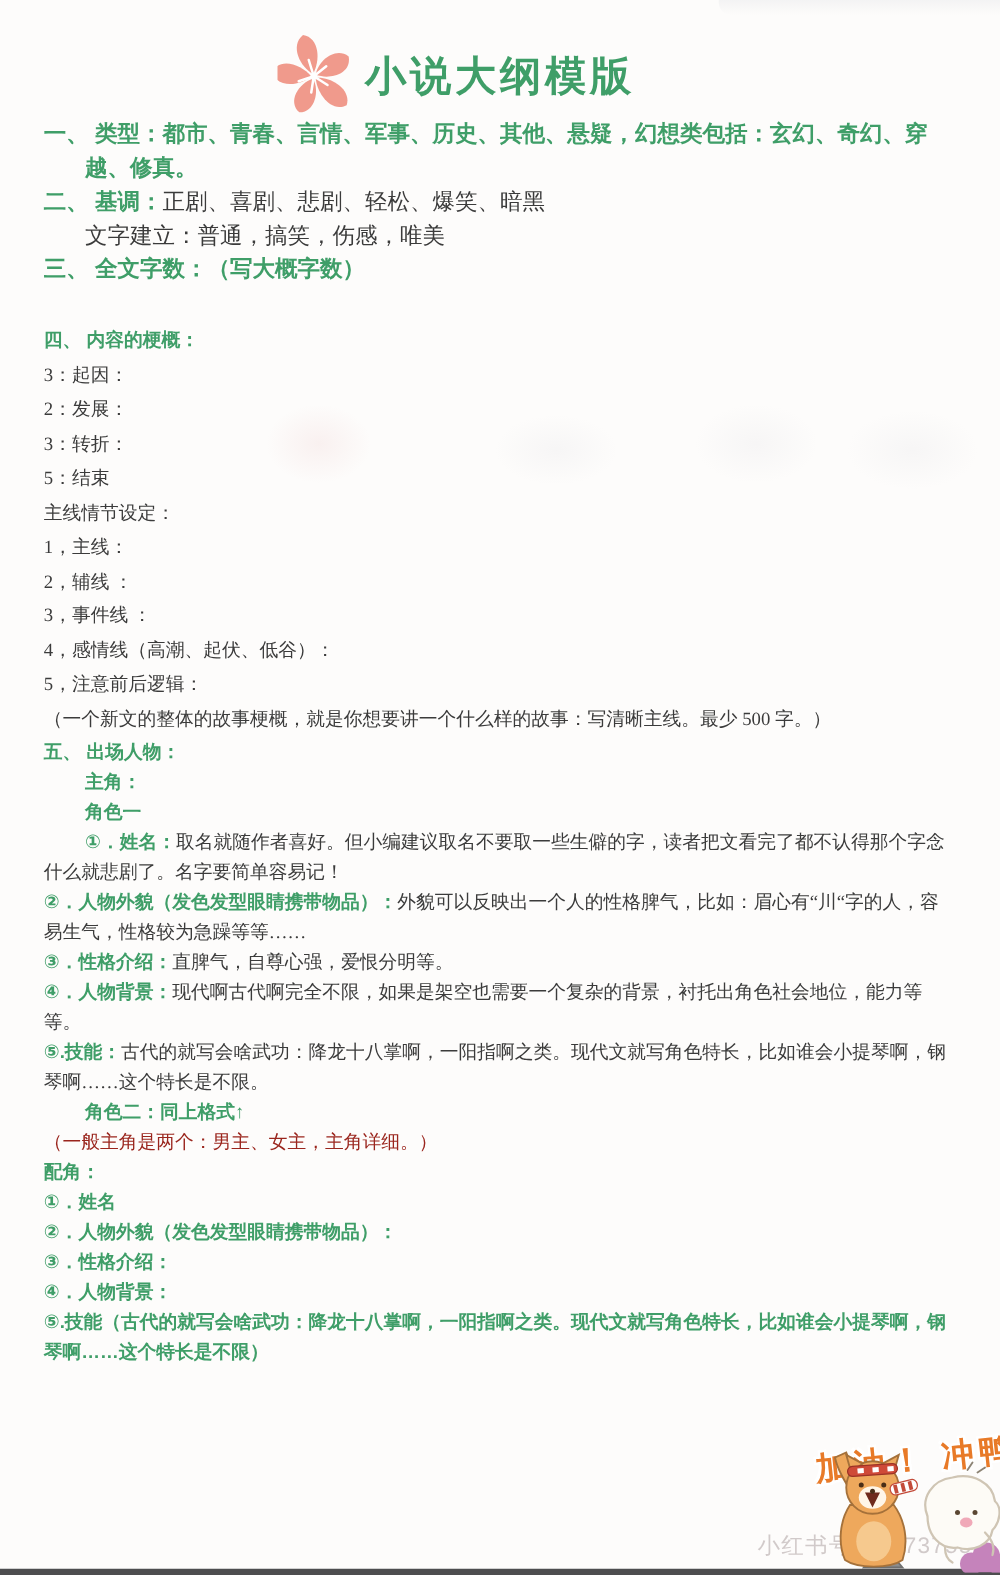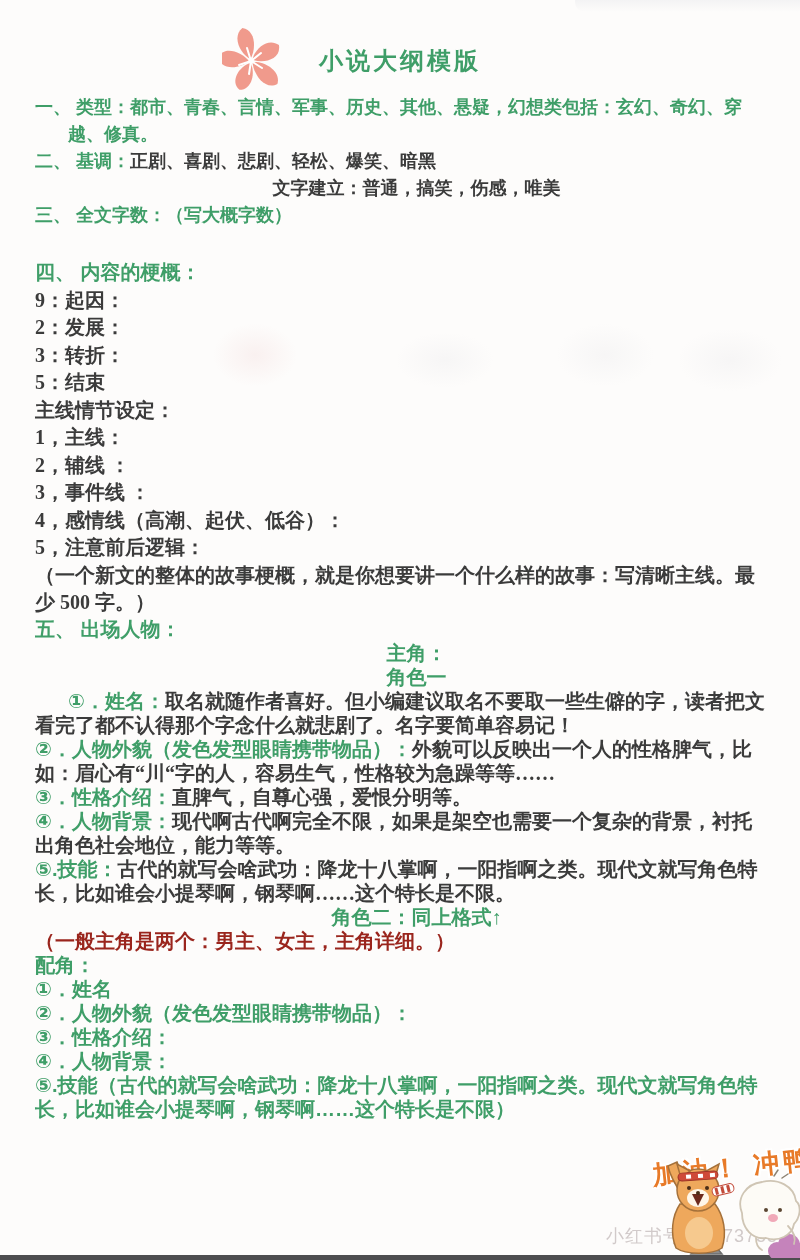--- a/index.html
+++ b/index.html
@@ -21,36 +21,36 @@
       radial-gradient(70px 40px at 260px 65px, rgba(190,190,200,.10), rgba(190,190,200,0) 70%),
       radial-gradient(70px 45px at 420px 60px, rgba(190,190,200,.10), rgba(190,190,200,0) 70%),
       radial-gradient(75px 45px at 545px 65px, rgba(190,190,200,.10), rgba(190,190,200,0) 70%);
     pointer-events:none;
   }
   
   .header{position:relative;height:88px;}
   .flower{position:absolute;left:222px;top:24px;}
   .page-title{
     margin:0;position:absolute;left:0;top:44px;width:100%;
-    text-align:center;font-size:24px;line-height:34px;
+    text-align:center;font-size:33px;line-height:34px;
     color:var(--green);font-weight:bold;letter-spacing:3px;
     font-family:"Liberation Sans","DejaVu Sans",sans-serif;
   }
   
   .doc{position:relative;padding:6px 35px 0 35px;width:730px;}
-  .line{margin:0;font-size:20px;}
+  .line{margin:0;font-size:15px;}
   .lh-a{line-height:27px;font-size:18px;}
   .lh-b{line-height:27.5px;}
   .lh-c{line-height:24px;}
-  .ind{padding-left:33px;text-align:center;}
+  .ind{padding-left:33px;}
   .hang{padding-left:33px;text-indent:-33px;}
   .fli{text-indent:33px;}
   .seg-g{color:var(--green);font-weight:bold;font-family:"Liberation Sans","DejaVu Sans",sans-serif;}
-  .seg-k{color:var(--ink);font-weight:bold;}
-  .seg-r{color:var(--red);font-weight:bold;font-family:"Liberation Sans","DejaVu Sans",sans-serif;}
+  .seg-k{color:var(--ink);}
+  .seg-r{color:var(--red);font-weight:normal;font-family:"Liberation Sans","DejaVu Sans",sans-serif;}
   
   .cheer-text{
     position:absolute;left:652px;top:1147px;width:220px;
     transform:rotate(-6deg);
     font-family:"Liberation Sans","DejaVu Sans",sans-serif;
     font-weight:bold;font-size:26px;letter-spacing:4px;
     color:var(--cheer);
     text-shadow:-2px -2px 0 #fff,2px -2px 0 #fff,-2px 2px 0 #fff,2px 2px 0 #fff,0 2px 0 #fff,2px 0 0 #fff;
     white-space:nowrap;
   }
@@ -94,21 +94,21 @@
   </svg>
   <h1 class="page-title">小说大纲模版</h1>
 </div>
 
 <div class="doc">
     <p class="line lh-a hang"><span class="seg-g">一、 类型：都市、青春、言情、军事、历史、其他、悬疑，幻想类包括：玄幻、奇幻、穿越、修真。</span></p>
     <p class="line lh-a"><span class="seg-g">二、 基调：</span><span class="seg-k">正剧、喜剧、悲剧、轻松、爆笑、暗黑</span></p>
     <p class="line lh-a ind"><span class="seg-k">文字建立：普通，搞笑，伤感，唯美</span></p>
     <p class="line lh-a"><span class="seg-g">三、 全文字数：（写大概字数）</span></p>
     <p class="line lh-b" style="margin-top: 30px;"><span class="seg-g">四、 内容的梗概：</span></p>
-    <p class="line lh-b"><span class="seg-k">9：起因：</span></p>
+    <p class="line lh-b"><span class="seg-k">3：起因：</span></p>
     <p class="line lh-b"><span class="seg-k">2：发展：</span></p>
     <p class="line lh-b"><span class="seg-k">3：转折：</span></p>
     <p class="line lh-b"><span class="seg-k">5：结束</span></p>
     <p class="line lh-b"><span class="seg-k">主线情节设定：</span></p>
     <p class="line lh-b"><span class="seg-k">1，主线：</span></p>
     <p class="line lh-b"><span class="seg-k">2，辅线 ：</span></p>
     <p class="line lh-b"><span class="seg-k">3，事件线 ：</span></p>
     <p class="line lh-b"><span class="seg-k">4，感情线（高潮、起伏、低谷）：</span></p>
     <p class="line lh-b"><span class="seg-k">5，注意前后逻辑：</span></p>
     <p class="line lh-b"><span class="seg-k">（一个新文的整体的故事梗概，就是你想要讲一个什么样的故事：写清晰主线。最少 500 字。）</span></p>

